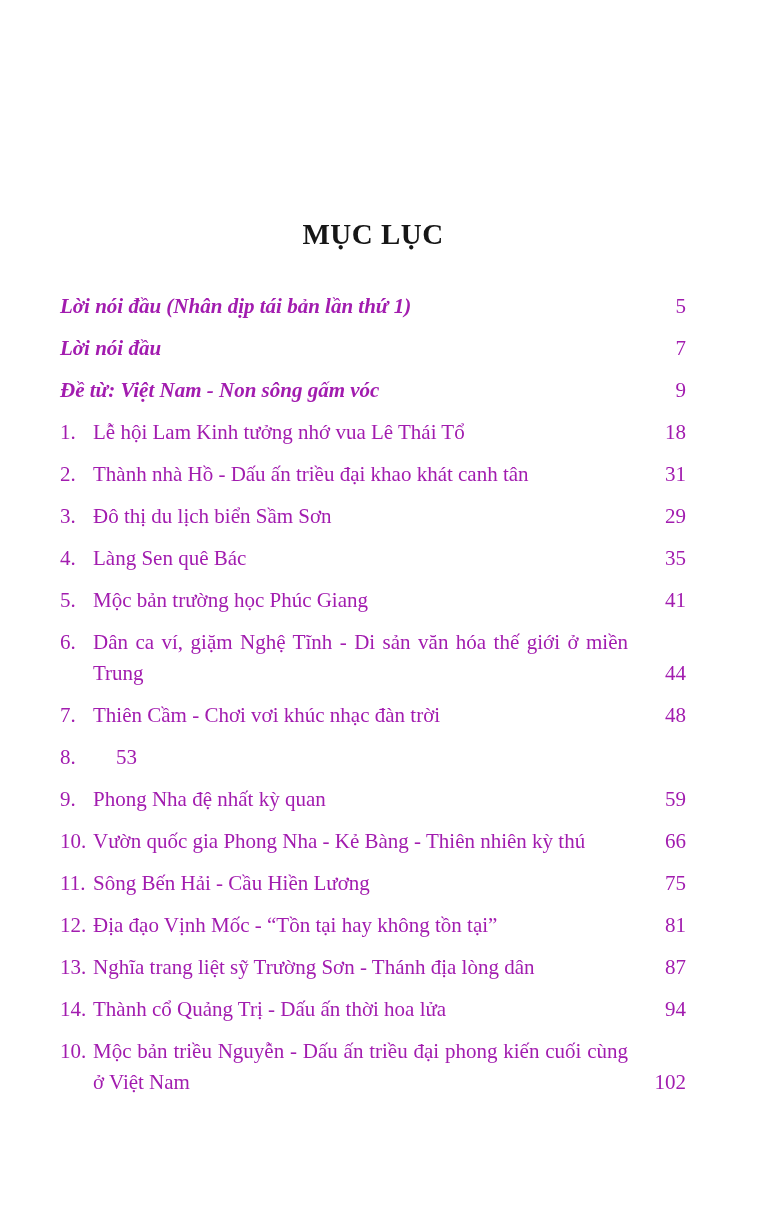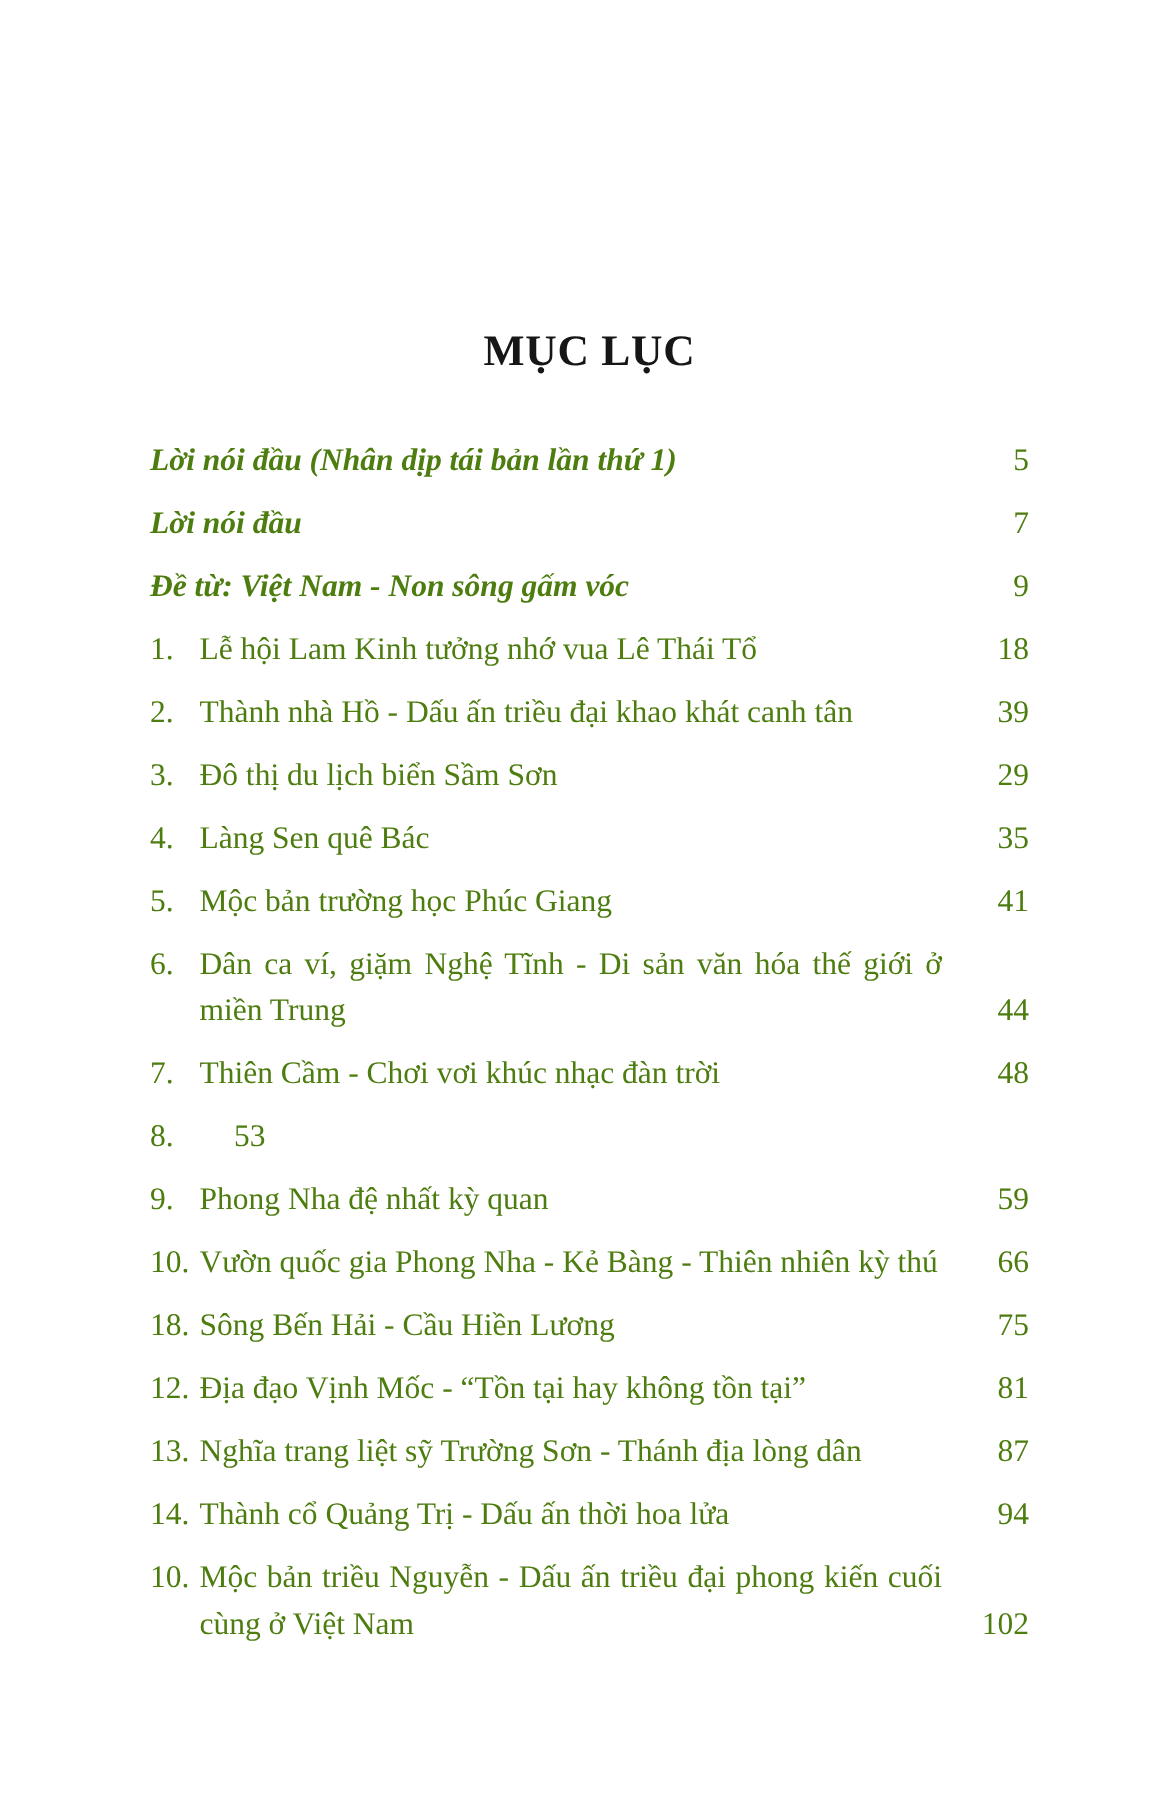--- a/index.html
+++ b/index.html
@@ -12,37 +12,37 @@
     width: 768px;
     height: 1211px;
     font-family: "Liberation Serif", "DejaVu Serif", serif;
     overflow: hidden;
     box-sizing: border-box;
   }
   .page {
     box-sizing: border-box;
     width: 768px;
     height: 1211px;
-    padding: 218px 82px 0 100px;
+    padding: 218px 82px 0 60px;
   }
   .toc-title {
     text-align: center;
     font-size: 29px;
     font-weight: 600;
     letter-spacing: 0.5px;
     margin: 0 0 40px 0;
     color: #161616;
   }
   .row {
     display: flex;
     align-items: flex-start;
     margin-bottom: 11px;
     font-size: 21px;
     line-height: 31px;
-    color: #4d7c0f;
+    color: #a21caf;
   }
   .fm-row .fm-label {
     flex: 1;
     font-weight: 700;
     font-style: italic;
     text-align: left;
   }
   .num {
     width: 33px;
     flex: 0 0 33px;
@@ -82,21 +82,21 @@
 
   <div>
       <div class="row entry-row">
         <div class="num">1.</div>
         <div class="entry-title">Lễ hội Lam Kinh tưởng nhớ vua Lê Thái Tổ</div>
         <div class="pgnum">18</div>
       </div>
       <div class="row entry-row">
         <div class="num">2.</div>
         <div class="entry-title">Thành nhà Hồ - Dấu ấn triều đại khao khát canh tân</div>
-        <div class="pgnum">39</div>
+        <div class="pgnum">31</div>
       </div>
       <div class="row entry-row">
         <div class="num">3.</div>
         <div class="entry-title">Đô thị du lịch biển Sầm Sơn</div>
         <div class="pgnum">29</div>
       </div>
       <div class="row entry-row">
         <div class="num">4.</div>
         <div class="entry-title">Làng Sen quê Bác</div>
         <div class="pgnum">35</div>
@@ -124,21 +124,21 @@
         <div class="num">9.</div>
         <div class="entry-title">Phong Nha đệ nhất kỳ quan</div>
         <div class="pgnum">59</div>
       </div>
       <div class="row entry-row">
         <div class="num">10.</div>
         <div class="entry-title">Vườn quốc gia Phong Nha - Kẻ Bàng - Thiên nhiên kỳ thú</div>
         <div class="pgnum">66</div>
       </div>
       <div class="row entry-row">
-        <div class="num">18.</div>
+        <div class="num">11.</div>
         <div class="entry-title">Sông Bến Hải - Cầu Hiền Lương</div>
         <div class="pgnum">75</div>
       </div>
       <div class="row entry-row">
         <div class="num">12.</div>
         <div class="entry-title">Địa đạo Vịnh Mốc - “Tồn tại hay không tồn tại”</div>
         <div class="pgnum">81</div>
       </div>
       <div class="row entry-row">
         <div class="num">13.</div>

